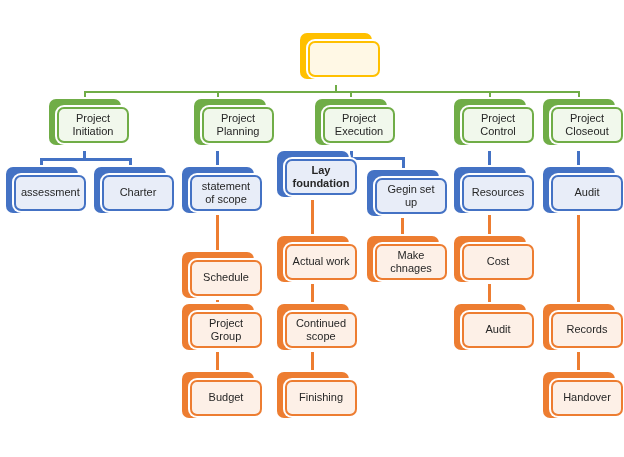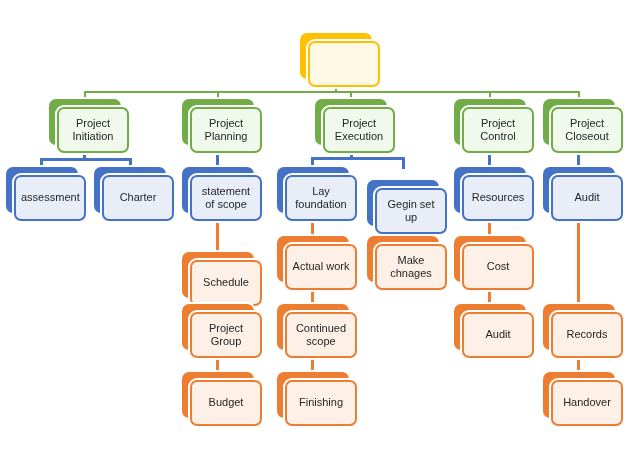--- a/index.html
+++ b/index.html
@@ -7,21 +7,21 @@
     position:relative;width:624px;height:457px;background:#ffffff;overflow:hidden;
     font-family:"Liberation Sans", sans-serif;color:#262626;
   }
   
   .node{position:absolute;width:72px;height:46px;z-index:2;}
   .node::before{ 
     content:"";position:absolute;left:0;top:0;width:72px;height:46px;
     border-radius:7px;background:var(--c);box-shadow:0 0 0 2px #ffffff;
   }
   .face{ 
-    position:absolute;left:8px;top:8px;width:72px;height:46px;
+    position:absolute;left:8px;top:8px;width:72px;height:36px;
     border-radius:7px;background:var(--fill);border:2px solid var(--c);
     box-shadow:0 0 0 2px #ffffff;box-sizing:border-box;
     display:flex;align-items:center;justify-content:center;text-align:center;
   }
   .lbl{font-size:11px;line-height:1.2;max-width:58px;}
   .yellow{--c:#FFC000;--fill:#FFF8E5;}
   .green {--c:#70AD47;--fill:#F1F8EC;}
   .blue  {--c:#4472C4;--fill:#E8EDF8;}
   .orange{--c:#ED7D31;--fill:#FDF0E7;}
   
@@ -65,21 +65,21 @@
     <div class="face">
       <span class="lbl"></span>
     </div>
   </div>
 
   <div class="node green" style="left:49px;top:99px;">
     <div class="face">
         <span class="lbl">Project Initiation</span>
       </div>
   </div>
-  <div class="node green" style="left:182px;top:99px;padding-left:35px;">
+  <div class="node green" style="left:194px;top:99px;padding-left:35px;">
     <div class="face">
         <span class="lbl">Project Planning</span>
       </div>
   </div>
   <div class="node green" style="left:315px;top:99px;">
     <div class="face">
         <span class="lbl">Project Execution</span>
       </div>
   </div>
   <div class="node green" style="left:454px;top:99px;">
@@ -101,26 +101,26 @@
   <div class="node blue" style="left:94px;top:167px;">
     <div class="face">
         <span class="lbl">Charter</span>
       </div>
   </div>
   <div class="node blue" style="left:182px;top:167px;">
     <div class="face">
         <span class="lbl">statement of scope</span>
       </div>
   </div>
-  <div class="node blue" style="left:277px;top:167px;">
+  <div class="node blue" style="left:277px;top:151px;font-weight:bold;">
     <div class="face">
         <span class="lbl">Lay foundation</span>
       </div>
   </div>
-  <div class="node blue" style="left:367px;top:180px;padding-left:12px;">
+  <div class="node blue" style="left:367px;top:170px;padding-left:12px;">
     <div class="face">
         <span class="lbl">Gegin set up</span>
       </div>
   </div>
   <div class="node blue" style="left:454px;top:167px;">
     <div class="face">
         <span class="lbl">Resources</span>
       </div>
   </div>
   <div class="node blue" style="left:543px;top:167px;">

